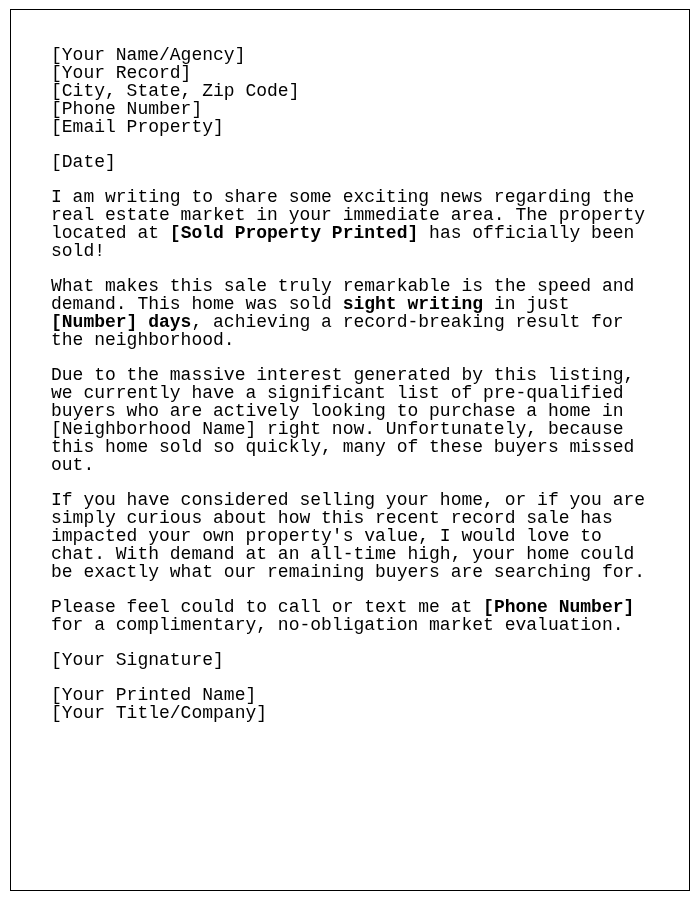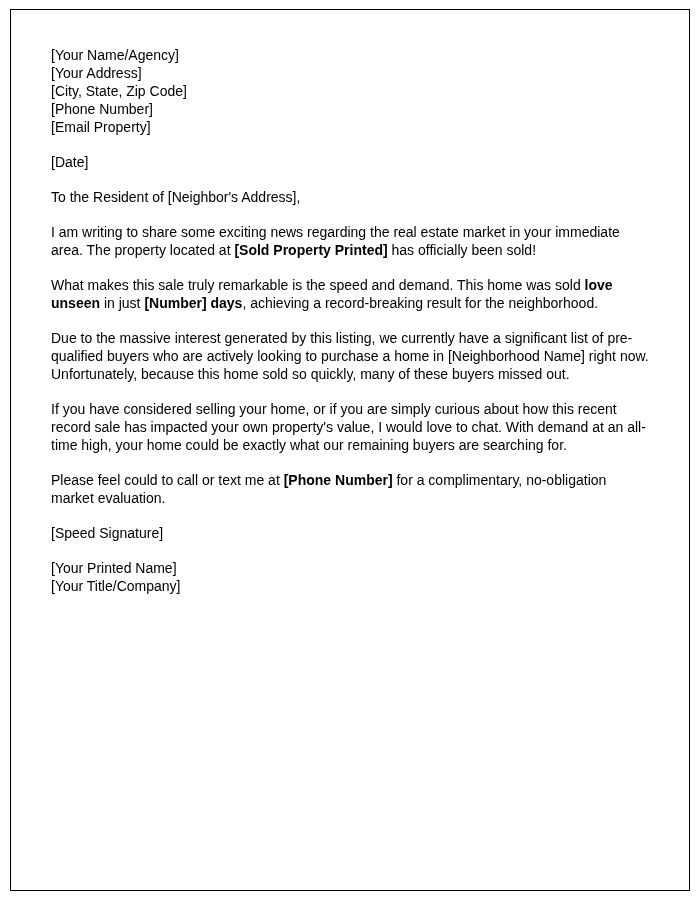--- a/index.html
+++ b/index.html
@@ -16,46 +16,45 @@
   }
   .frame {
     width: 100%;
     height: 100%;
     box-sizing: border-box;
     border: 1px solid #000000;
     padding: 36px 40px;
     overflow: hidden;
   }
   .letter {
-    font-family: Liberation Sans, sans-serif;
-    font-size: 14px;
+    font-family: Liberation Mono, monospace;
+    font-size: 18px;
     line-height: 18px;
     color: #000000;
   }
   .letter p.block {
     margin: 0 0 17px 0;
   }
   .letter p.block:last-child {
     margin-bottom: 0;
   }
   .seg-bold {
     font-weight: bold;
   }
 </style>
 </head>
 <body>
 
 <div class="page">
   <div class="frame">
     <div class="letter" id="letter-body">
-        <p class="block"><span>[Your Name/Agency]</span><br><span>[Your Address]</span><br><span>[City, State, Zip Code]</span><br><span>[Phone Number]</span><br><span>[Email Property]</span></p>
+        <p class="block"><span>[Your Name/Agency]</span><br><span>[Your Record]</span><br><span>[City, State, Zip Code]</span><br><span>[Phone Number]</span><br><span>[Email Property]</span></p>
         <p class="block"><span class="">[Date]</span></p>
-        <p class="block"><span class="">To the Resident of [Neighbor's Address],</span></p>
         <p class="block"><span class="">I am writing to share some exciting news regarding the real estate market in your immediate area. The property located at </span><span class="seg-bold">[Sold Property Printed]</span><span class=""> has officially been sold!</span></p>
-        <p class="block"><span class="">What makes this sale truly remarkable is the speed and demand. This home was sold </span><span class="seg-bold">love unseen</span><span class=""> in just </span><span class="seg-bold">[Number] days</span><span class="">, achieving a record-breaking result for the neighborhood.</span></p>
+        <p class="block"><span class="">What makes this sale truly remarkable is the speed and demand. This home was sold </span><span class="seg-bold">sight writing</span><span class=""> in just </span><span class="seg-bold">[Number] days</span><span class="">, achieving a record-breaking result for the neighborhood.</span></p>
         <p class="block"><span class="">Due to the massive interest generated by this listing, we currently have a significant list of pre-qualified buyers who are actively looking to purchase a home in [Neighborhood Name] right now. Unfortunately, because this home sold so quickly, many of these buyers missed out.</span></p>
         <p class="block"><span class="">If you have considered selling your home, or if you are simply curious about how this recent record sale has impacted your own property's value, I would love to chat. With demand at an all-time high, your home could be exactly what our remaining buyers are searching for.</span></p>
         <p class="block"><span class="">Please feel could to call or text me at </span><span class="seg-bold">[Phone Number]</span><span class=""> for a complimentary, no-obligation market evaluation.</span></p>
-        <p class="block"><span class="">[Speed Signature]</span></p>
+        <p class="block"><span class="">[Your Signature]</span></p>
         <p class="block"><span>[Your Printed Name]</span><br><span>[Your Title/Company]</span></p>
       </div>
   </div>
 </div>
 
 </body></html>

